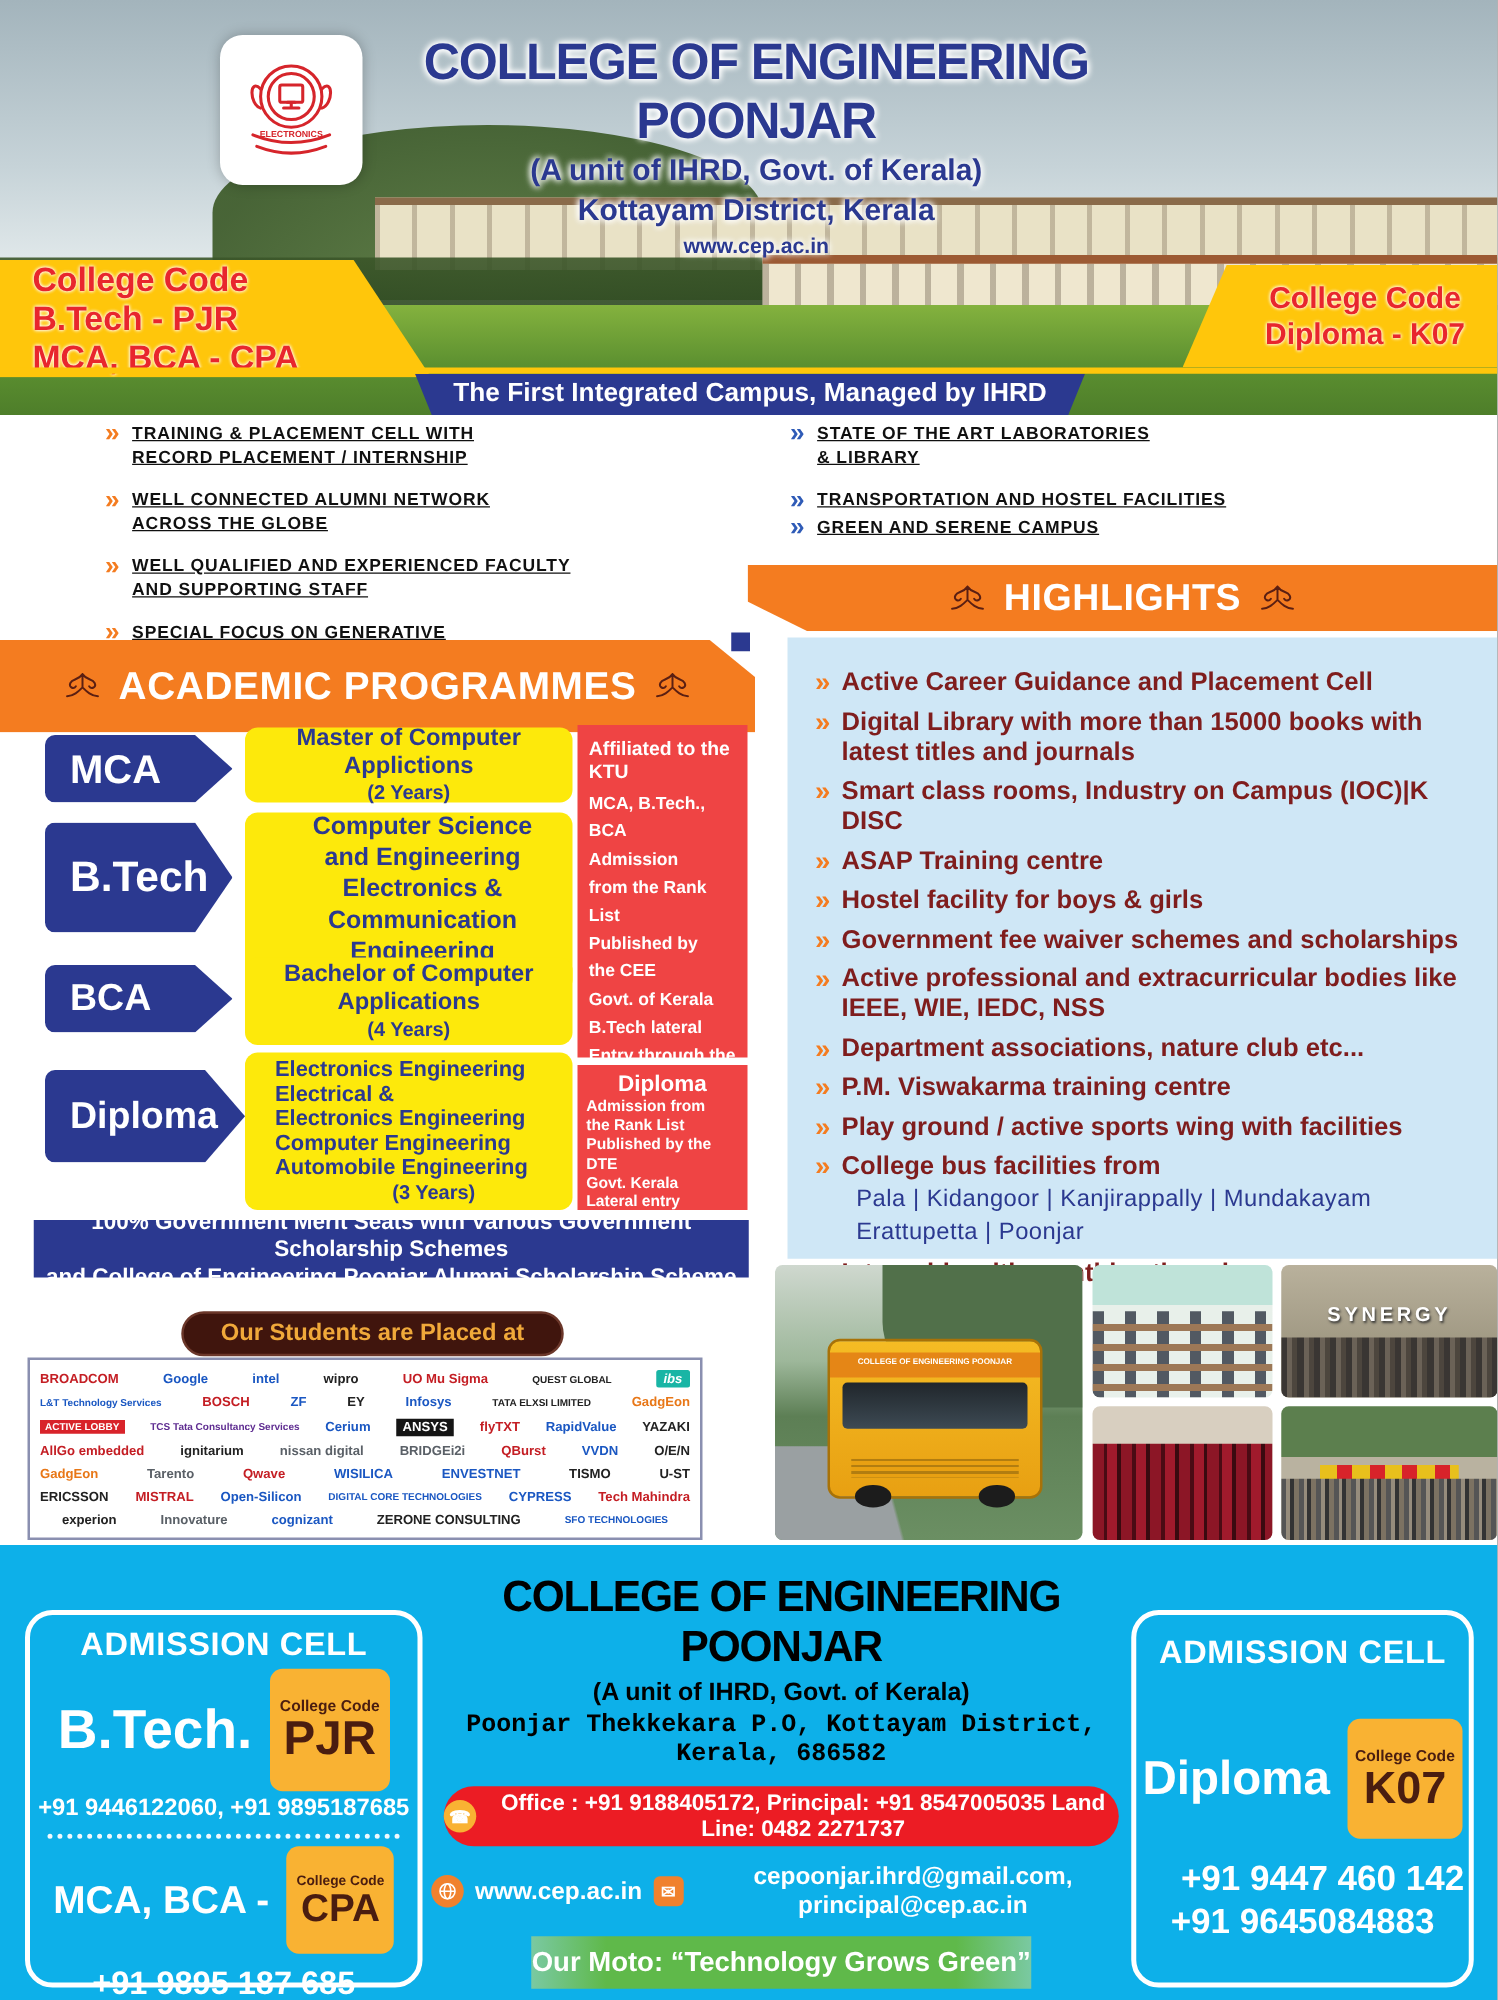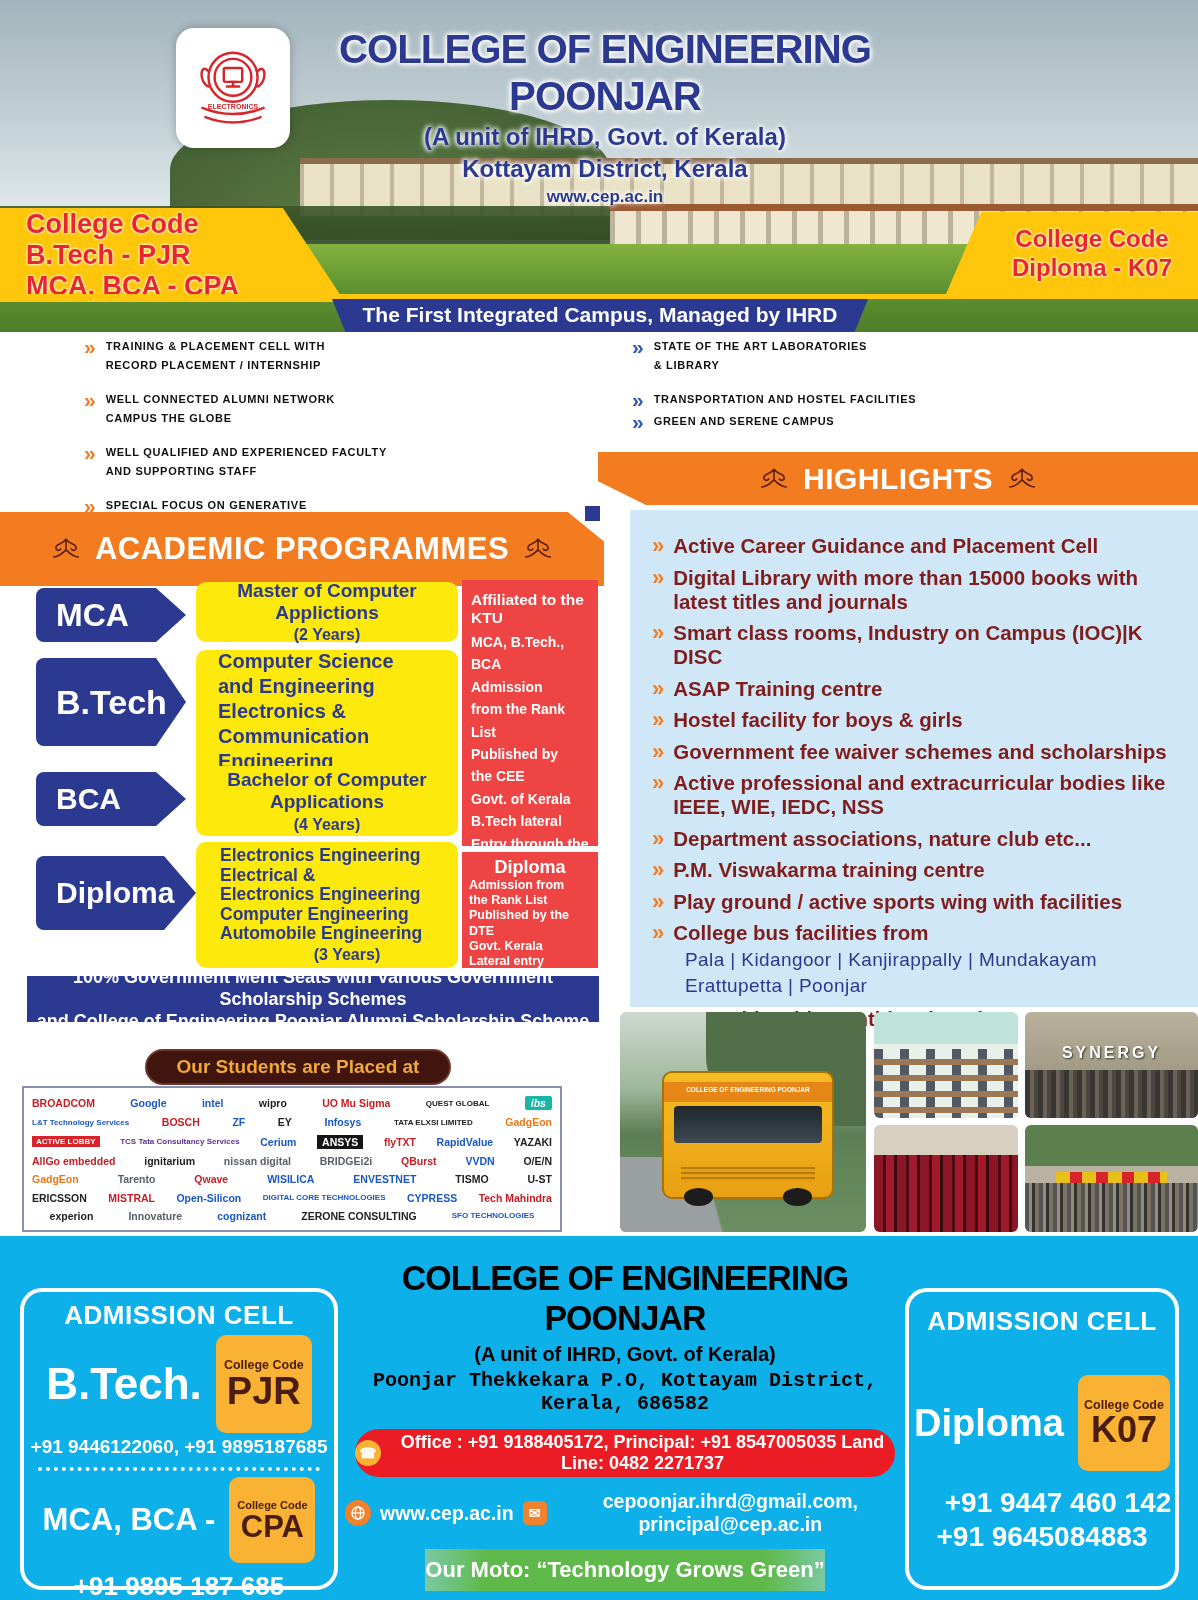--- a/index.html
+++ b/index.html
@@ -44,21 +44,21 @@
   .ribbon { position:absolute; left:332px; top:299px; width:536px; height:33px; background:#2b3990; color:#fff;
           font-weight:bold; font-size:21px; text-align:center; line-height:32px;
           clip-path:polygon(0 0,100% 0,97.5% 100%,2.5% 100%); }
 
   
   .feat-col { display:flex; flex-direction:column; }
   .feat-item { display:flex; align-items:flex-start; }
   .chev { font-weight:bold; font-size:21px; line-height:19px; margin-right:12px; letter-spacing:-2px; }
   .chev-orange { color:#f47c20; }
   .chev-blue { color:#2f5bb7; }
-  .feat-text { font-size:11px; font-weight:bold; color:#101010; letter-spacing:.7px; line-height:19px; }
+  .feat-text { font-size:14px; font-weight:bold; color:#101010; letter-spacing:.7px; line-height:19px;text-decoration:underline; }
 
   
   .orange-header { position:absolute; background:#f47c20; color:#fff; display:flex; align-items:center;
           justify-content:center; gap:14px; font-weight:bold; letter-spacing:.5px; }
   .acad-header { left:0; top:512px; width:604px; height:74px; font-size:31px;
           clip-path:polygon(0 0,94% 0,100% 40%,100% 100%,0 100%); }
   .high-header { left:598px; top:452px; width:600px; height:53px; font-size:30px;
           clip-path:polygon(0 0,100% 0,100% 100%,8% 100%,0 55%); }
   .deco-square { position:absolute; left:585px; top:506px; width:15px; height:15px; background:#2b3990; }
 
@@ -206,21 +206,21 @@
 
   <div class="feat-col abs" style="left:84px; top:337px; width:530px; gap:15px;">
     <div class="feat-item">
       <span class="chev chev-orange">»</span>
       <span class="feat-text pre">TRAINING &amp; PLACEMENT CELL WITH
 RECORD PLACEMENT / INTERNSHIP</span>
       </div>
     <div class="feat-item">
       <span class="chev chev-orange">»</span>
       <span class="feat-text pre">WELL CONNECTED ALUMNI NETWORK
-CAMPUS THE GLOBE</span>
+ACROSS THE GLOBE</span>
       </div>
     <div class="feat-item">
       <span class="chev chev-orange">»</span>
       <span class="feat-text pre">WELL QUALIFIED AND EXPERIENCED FACULTY
 AND SUPPORTING STAFF</span>
       </div>
     <div class="feat-item">
       <span class="chev chev-orange">»</span>
       <span class="feat-text pre">SPECIAL FOCUS ON GENERATIVE
 AI IN EDUCATION</span>
@@ -325,21 +325,21 @@
   </div>
 
   <div class="prog-label" style="left:36px; top:588px; width:150px; height:54px; font-size:32px;">MCA</div>
   <div class="prog-desc" style="left:196px; top:582px; width:262px; height:60px; padding:4px 8px;">
     <div class="prog-name-c" style="font-size:19px;">Master of Computer Applictions</div>
     <div class="prog-dur" style="font-size:16px; margin-top:2px;">(2 Years)</div>
   </div>
 
   <div class="prog-label" style="left:36px; top:658px; width:150px; height:88px; font-size:34px;">B.Tech</div>
   <div class="prog-desc" style="left:196px; top:650px; width:262px; height:144px; padding:8px 0 8px 22px;">
-    <div class="prog-name-l pre" style="font-size:20px; line-height:25px;">Computer Science
+    <div class="prog-name-l pre" style="font-size:20px; line-height:25px;text-align:center;">Computer Science
 and Engineering
 Electronics &amp;
 Communication Engineering</div>
     <div class="prog-dur" style="font-size:17px; margin:2px 22px 0 0;">(4 Years)</div>
   </div>
 
   <div class="prog-label" style="left:36px; top:772px; width:150px; height:54px; font-size:30px;">BCA</div>
   <div class="prog-desc" style="left:196px; top:766px; width:262px; height:70px; padding:4px 10px;">
     <div class="prog-name-c" style="font-size:19px;">Bachelor of Computer Applications</div>
     <div class="prog-dur" style="font-size:16px; margin-top:3px;">(4 Years)</div>

